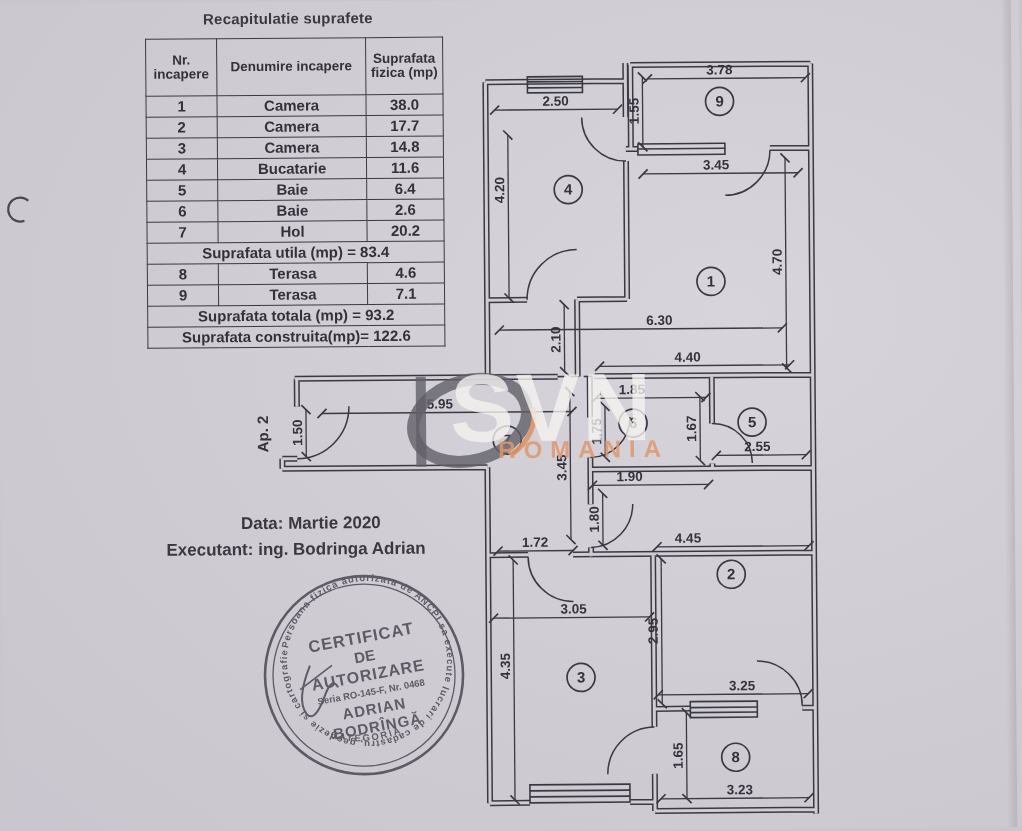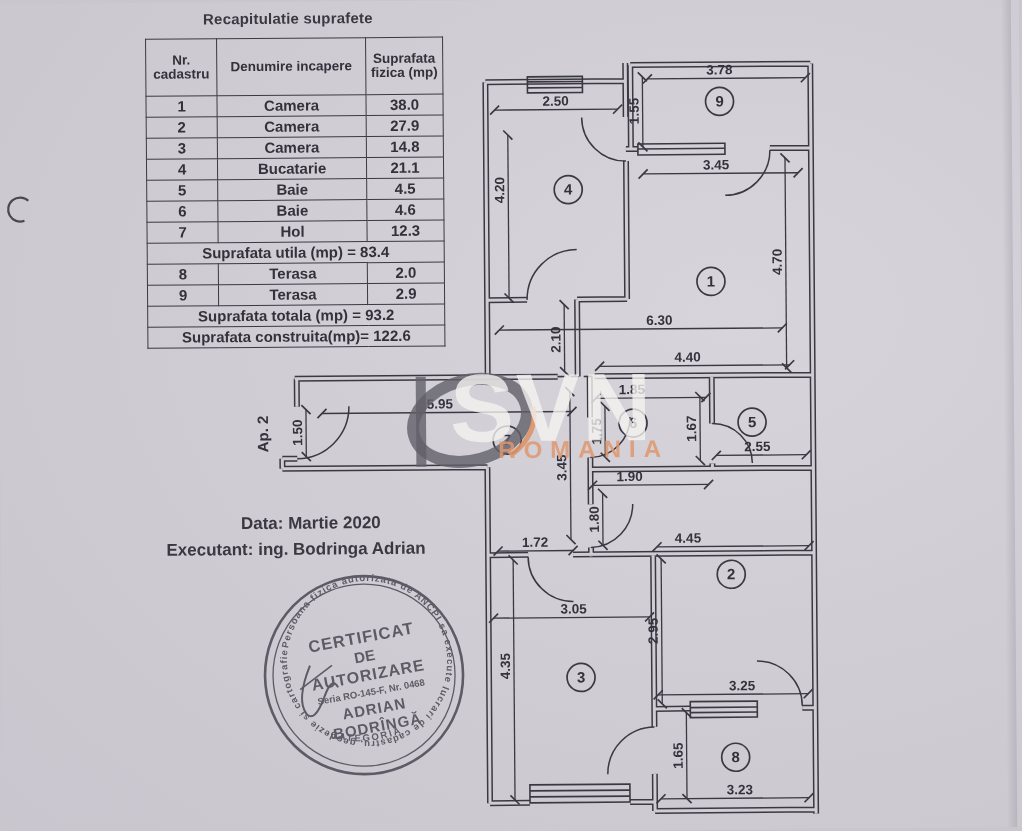--- a/index.html
+++ b/index.html
@@ -56,71 +56,71 @@
 </head>
 <body>
 
 <div id="sheet">
 
   <div class="doc-title">Recapitulatie suprafete</div>
 
   <table class="areas">
     <tbody>
         <tr>
-      <th class="c-nr">Nr. cadastru</th>
+      <th class="c-nr">Nr. incapere</th>
       <th class="c-den">Denumire incapere</th>
       <th class="c-mp">Suprafata fizica (mp)</th>
     </tr>
     <tr>
       <td>1</td>
       <td>Camera</td>
       <td>38.0</td>
     </tr>
     <tr>
       <td>2</td>
       <td>Camera</td>
-      <td>27.9</td>
+      <td>17.7</td>
     </tr>
     <tr>
       <td>3</td>
       <td>Camera</td>
       <td>14.8</td>
     </tr>
     <tr>
       <td>4</td>
       <td>Bucatarie</td>
-      <td>21.1</td>
+      <td>11.6</td>
     </tr>
     <tr>
       <td>5</td>
       <td>Baie</td>
-      <td>4.5</td>
+      <td>6.4</td>
     </tr>
     <tr>
       <td>6</td>
       <td>Baie</td>
-      <td>4.6</td>
+      <td>2.6</td>
     </tr>
     <tr>
       <td>7</td>
       <td>Hol</td>
-      <td>12.3</td>
+      <td>20.2</td>
     </tr>
     <tr>
       <td class="merged" colspan="3">Suprafata utila (mp) = 83.4</td>
     </tr>
     <tr>
       <td>8</td>
       <td>Terasa</td>
-      <td>2.0</td>
+      <td>4.6</td>
     </tr>
     <tr>
       <td>9</td>
       <td>Terasa</td>
-      <td>2.9</td>
+      <td>7.1</td>
     </tr>
     <tr>
       <td class="merged" colspan="3">Suprafata totala (mp) = 93.2</td>
     </tr>
     <tr>
       <td class="merged" colspan="3">Suprafata construita(mp)= 122.6</td>
     </tr>
   </tbody>
     </table>
 

